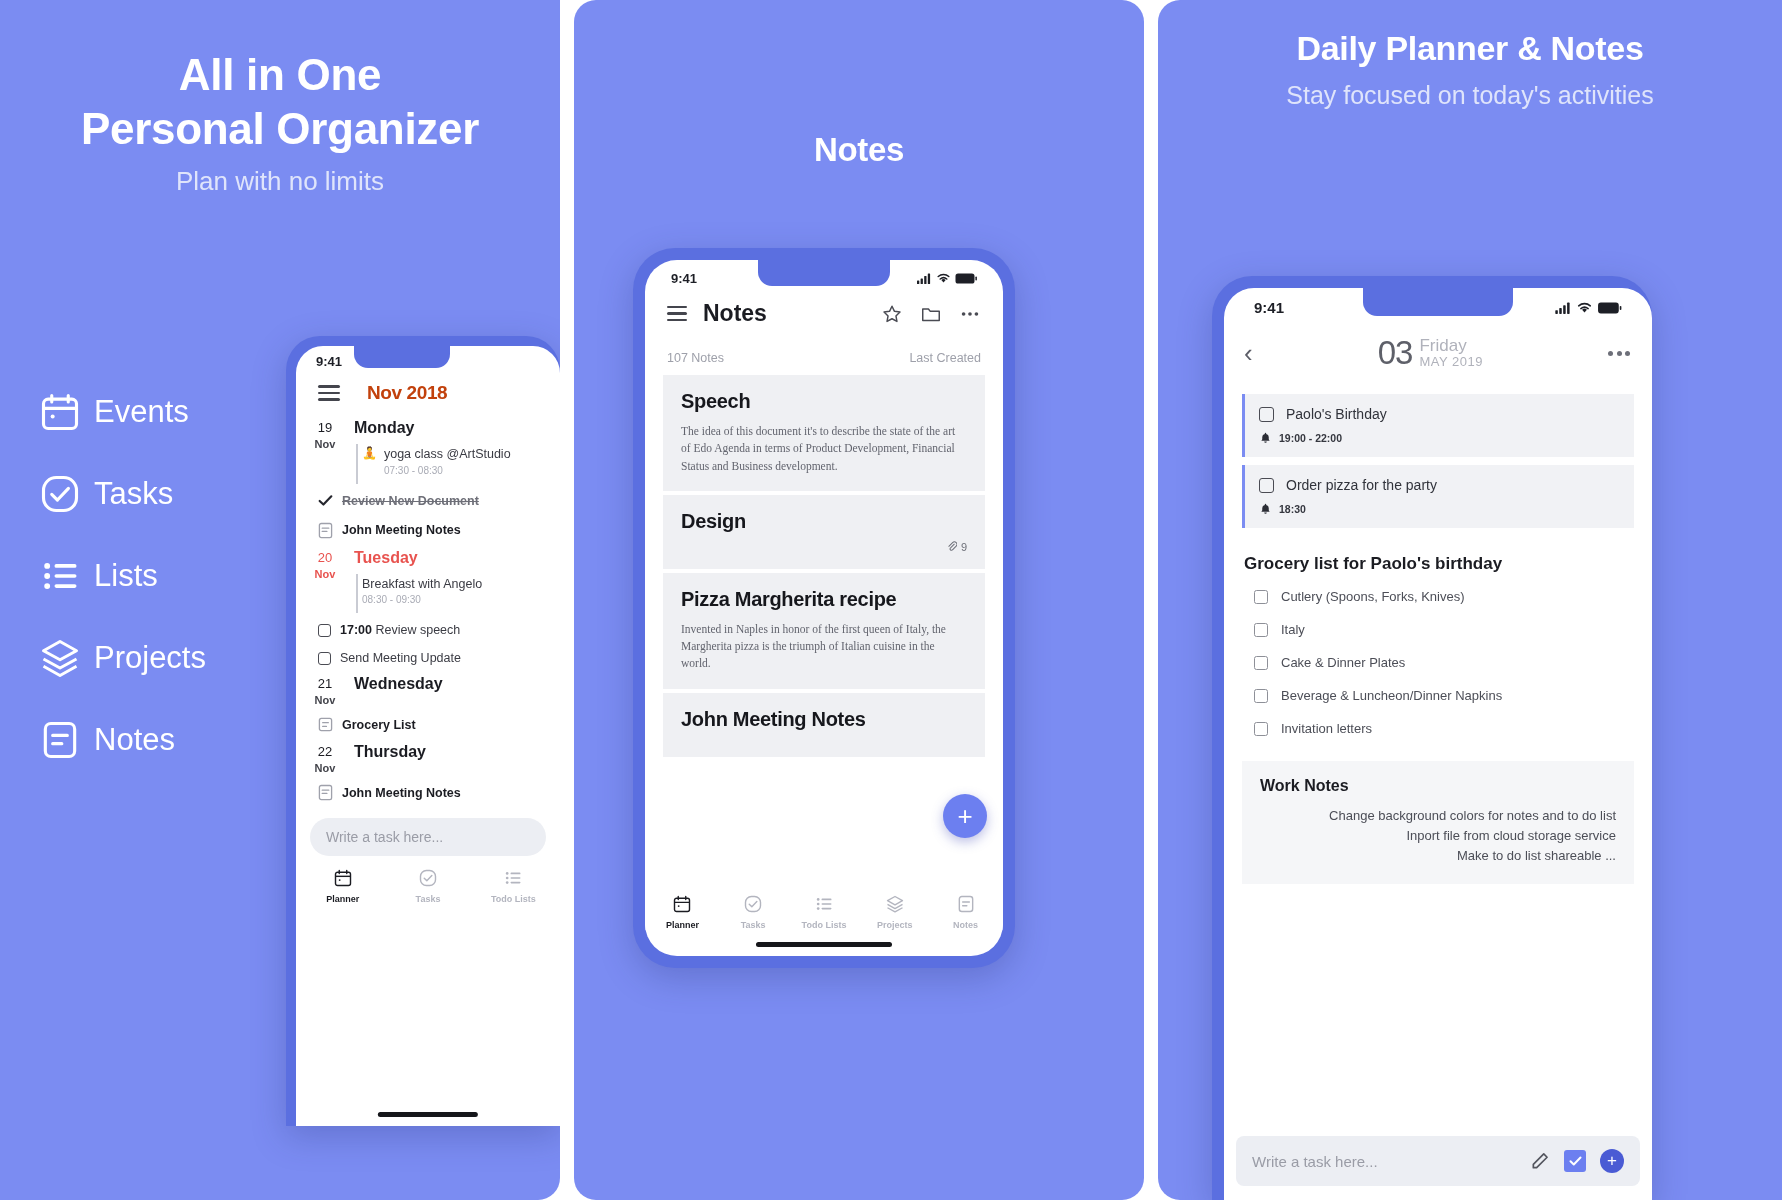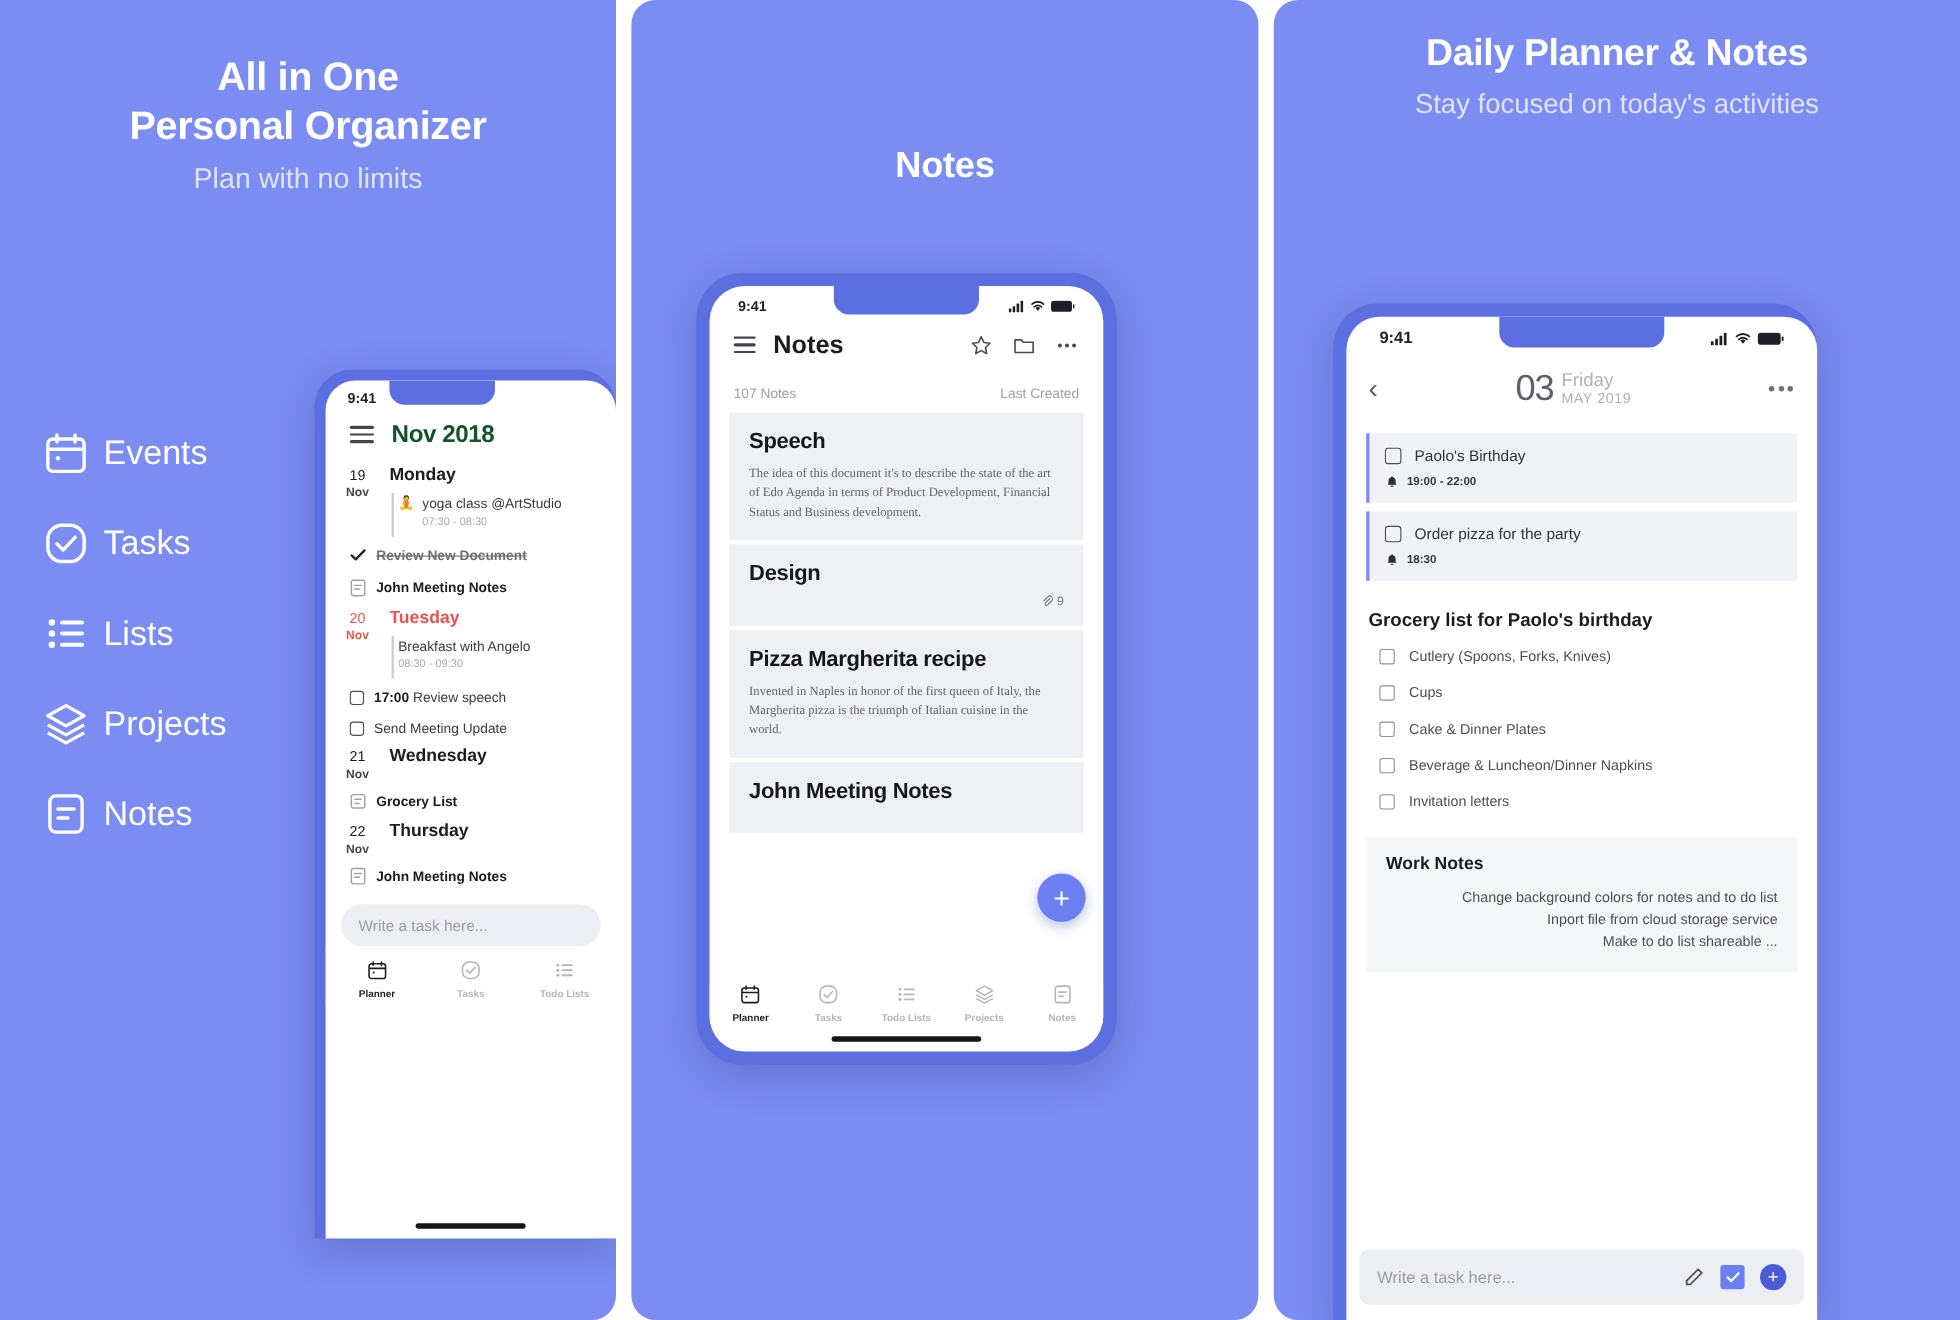--- a/index.html
+++ b/index.html
@@ -26,21 +26,21 @@
   .panel.p3 { width: 624px; border-radius: 22px 0 0 22px; }
 
   
   .headline {
     text-align: center;
     color: #ffffff;
     font-weight: bold;
     letter-spacing: -0.3px;
     line-height: 1.22;
   }
-  .p1 .headline { font-size: 36px; padding-top: 48px; }
+  .p1 .headline { font-size: 44px; padding-top: 48px; }
   .subhead {
     text-align: center;
     color: #dfe4fb;
     font-size: 26px;
     font-weight: normal;
     line-height: 1.3;
   }
   .p1 .subhead { margin-top: 10px; }
   .p2 .headline { font-size: 33px; padding-top: 130px; }
   .p3 .headline { font-size: 34px; padding-top: 28px; }
@@ -91,21 +91,21 @@
             border-radius: 34px 34px 0 0; }
   #phone1 .phone-screen { left: 10px; top: 10px; width: 264px; height: 780px;
             border-radius: 27px 27px 0 0; }
   #phone1 .notch { width: 96px; height: 22px; left: 40%; }
   #phone1 .statusbar { padding: 6px 18px 0 20px; height: 24px; }
 
   .pl-header { display: flex; align-items: center; gap: 16px; padding: 36px 0 12px 22px; }
   .burger { width: 22px; display: flex; flex-direction: column; gap: 4px; }
   .burger i { display: block; height: 2.4px; background: #44454d; border-radius: 2px; }
   .burger i:nth-child(2) { width: 100%; }
-  .pl-month { font-size: 22px; font-weight: bold; color: #14532d; letter-spacing: -.4px; }
+  .pl-month { font-size: 19px; font-weight: bold; color: #c2410c; letter-spacing: -.4px; margin-left: 11px; }
 
   .day-block { display: flex; padding: 3px 0 3px 0; }
   .day-date { width: 58px; text-align: center; flex-shrink: 0; padding-top: 2px; }
   .day-num { font-size: 13px; font-weight: normal; color: #1b1c22; line-height: 1; }
   .day-mon { font-size: 11px; font-weight: bold; color: #43444b; margin-top: 4px; }
   .day-date.today .day-num, .day-date.today .day-mon { color: #e8534f; }
   .day-items { flex: 1; padding-right: 6px; }
   .day-name { font-size: 16px; font-weight: bold; color: #1b1c22; margin-bottom: 7px; }
   .day-name.today { color: #e8534f; }
 
@@ -588,21 +588,21 @@
           </div>
         </div>
 
         <div class="dp-section-title">Grocery list for Paolo's birthday</div>
         <div class="dp-item">
             <span class="dp-item-chk"></span>
             <span class="dp-item-txt">Cutlery (Spoons, Forks, Knives)</span>
           </div>
         <div class="dp-item">
             <span class="dp-item-chk"></span>
-            <span class="dp-item-txt">Cups</span>
+            <span class="dp-item-txt">Italy</span>
           </div>
         <div class="dp-item">
             <span class="dp-item-chk"></span>
             <span class="dp-item-txt">Cake &amp; Dinner Plates</span>
           </div>
         <div class="dp-item">
             <span class="dp-item-chk"></span>
             <span class="dp-item-txt">Beverage &amp; Luncheon/Dinner Napkins</span>
           </div>
         <div class="dp-item">

